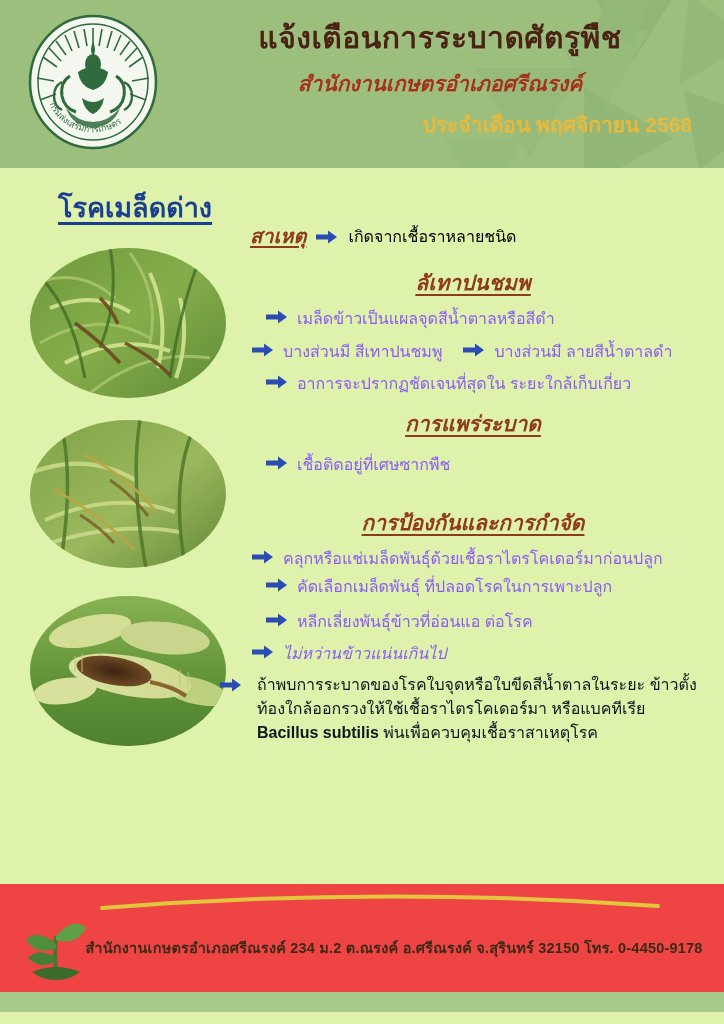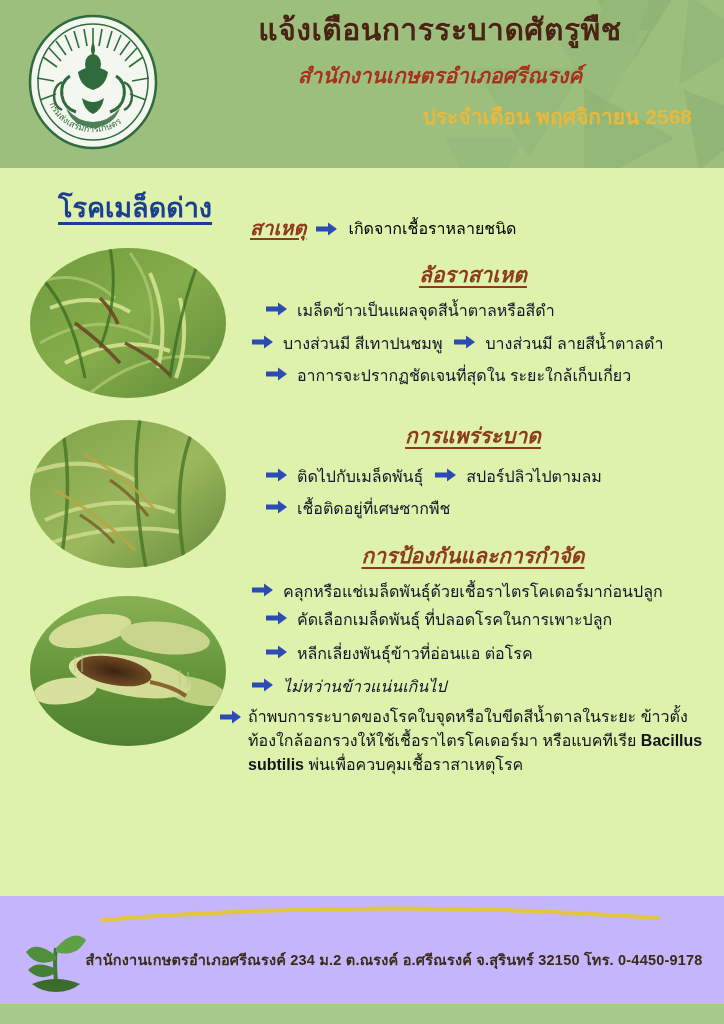--- a/index.html
+++ b/index.html
@@ -52,21 +52,21 @@
     position: absolute;
     left: 26px;
     top: 12px;
     width: 134px;
     height: 140px;
   }
 
   .header-text {
     position: absolute;
     left: 180px;
-    top: 8px;
+    top: 16px;
     right: 24px;
     text-align: center;
   }
 
   .title-main {
     font-size: 30px;
     font-weight: bold;
     color: #4a2412;
     letter-spacing: 0.5px;
     line-height: 1.45;
@@ -123,21 +123,21 @@
   .photo svg { display: block; width: 100%; height: 100%; }
   .photo-1 { top: 80px; }
   .photo-2 { top: 252px; height: 148px; }
   .photo-3 { top: 428px; height: 150px; }
 
   
   .content {
     position: absolute;
     left: 236px;
     right: 14px;
-    top: 40px;
+    top: 48px;
   }
 
   .section-head {
     text-align: center;
     font-size: 21px;
     font-weight: bold;
     font-style: italic;
     color: #8e3a1c;
     text-decoration: underline;
     text-underline-offset: 4px;
@@ -162,63 +162,63 @@
     text-underline-offset: 3px;
     text-decoration-thickness: 2px;
   }
 
   .bullet {
     display: flex;
     align-items: flex-start;
     gap: 9px;
     margin: 5px 0;
     font-size: 16px;
-    color: #0f172a;
+    color: #8b5cf6;
     line-height: 1.35;
   }
   .bullet-text { padding-top: 1px; }
 
   .arrow {
     flex: 0 0 auto;
     width: 22px;
     height: 16px;
     margin-top: 2px;
   }
   .arrow svg { display: block; }
 
   .row-pair {
     display: flex;
     align-items: flex-start;
-    gap: 12px;
+    gap: 21px;
   }
 
   .indent-1 { padding-left: 16px; }
   .indent-2 { padding-left: 30px; }
 
   .para-block {
     display: flex;
     align-items: flex-start;
-    gap: 6px;
+    gap: 15px;
     margin-top: 8px;
     font-size: 16px;
     line-height: 1.5;
     color: #10151f;
   }
   .para-block .arrow { margin-top: 4px; }
   .para-text { text-align: left; }
   .para-text .bold-latin { font-weight: bold; }
 
   
   .footer {
     position: absolute;
     left: 0;
-    bottom: 0;
+    bottom: 12px;
     width: 100%;
     height: 128px;
-    background: #c4b5fd;
+    background: #ef4444;
   }
   .footer-divider {
     position: absolute;
     left: 100px;
     top: 10px;
     width: 560px;
     height: 18px;
   }
   .seedling {
     position: absolute;
@@ -425,21 +425,21 @@
       <div class="cause-row">
         <span class="cause-label">สาเหตุ</span>
         <span class="arrow">
           <svg width="22" height="16" viewBox="0 0 22 16" aria-hidden="true">
             <path d="M0 5.5 h12 v-4 l9 6.5 -9 6.5 v-4 H0 z" fill="#2b4bb5"></path>
           </svg>
         </span>
         <span class="bullet-text" style="font-size:16px;">เกิดจากเชื้อราหลายชนิด</span>
       </div>
 
-      <div class="section-head">ลัอราสาเหต</div>
+      <div class="section-head">ลัเทาปนชมพ</div>
 
       <div class="bullet indent-2">
         <span class="arrow">
           <svg width="22" height="16" viewBox="0 0 22 16" aria-hidden="true">
               <path d="M0 5.5 h12 v-4 l9 6.5 -9 6.5 v-4 H0 z" fill="#2b4bb5"></path>
             </svg>
         </span>
         <span class="bullet-text">เมล็ดข้าวเป็นแผลจุดสีน้ำตาลหรือสีดำ</span>
       </div>
 
@@ -464,53 +464,35 @@
 
       <div class="bullet indent-2">
         <span class="arrow">
           <svg width="22" height="16" viewBox="0 0 22 16" aria-hidden="true">
               <path d="M0 5.5 h12 v-4 l9 6.5 -9 6.5 v-4 H0 z" fill="#2b4bb5"></path>
             </svg>
         </span>
         <span class="bullet-text">อาการจะปรากฏชัดเจนที่สุดใน ระยะใกล้เก็บเกี่ยว</span>
       </div>
 
-      <div class="section-head" style="margin-top:32px;">การแพร่ระบาด</div>
-
-      <div class="row-pair indent-2">
-        <div class="bullet">
-          <span class="arrow">
-            <svg width="22" height="16" viewBox="0 0 22 16" aria-hidden="true">
-                <path d="M0 5.5 h12 v-4 l9 6.5 -9 6.5 v-4 H0 z" fill="#2b4bb5"></path>
-              </svg>
-          </span>
-          <span class="bullet-text">ติดไปกับเมล็ดพันธุ์</span>
-        </div>
-        <div class="bullet">
-          <span class="arrow">
-            <svg width="22" height="16" viewBox="0 0 22 16" aria-hidden="true">
-                <path d="M0 5.5 h12 v-4 l9 6.5 -9 6.5 v-4 H0 z" fill="#2b4bb5"></path>
-              </svg>
-          </span>
-          <span class="bullet-text">สปอร์ปลิวไปตามลม</span>
-        </div>
-      </div>
+      <div class="section-head" style="margin-top:12px;">การแพร่ระบาด</div>
+
 
       <div class="row-pair indent-2">
         <div class="bullet">
           <span class="arrow">
             <svg width="22" height="16" viewBox="0 0 22 16" aria-hidden="true">
                 <path d="M0 5.5 h12 v-4 l9 6.5 -9 6.5 v-4 H0 z" fill="#2b4bb5"></path>
               </svg>
           </span>
           <span class="bullet-text">เชื้อติดอยู่ที่เศษซากพืช</span>
         </div>
       </div>
 
-      <div class="section-head" style="margin-top:14px;">การป้องกันและการกำจัด</div>
+      <div class="section-head" style="margin-top:26px;">การป้องกันและการกำจัด</div>
 
       <div class="bullet indent-1">
         <span class="arrow">
           <svg width="22" height="16" viewBox="0 0 22 16" aria-hidden="true">
               <path d="M0 5.5 h12 v-4 l9 6.5 -9 6.5 v-4 H0 z" fill="#2b4bb5"></path>
             </svg>
         </span>
         <span class="bullet-text">คลุกหรือแช่เมล็ดพันธุ์ด้วยเชื้อราไตรโคเดอร์มาก่อนปลูก</span>
       </div>
 

